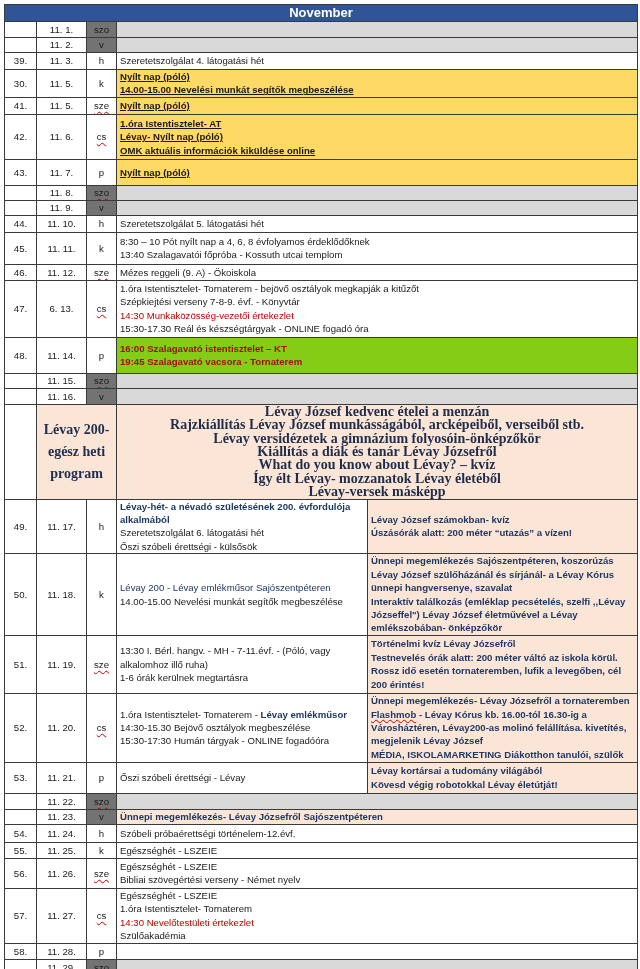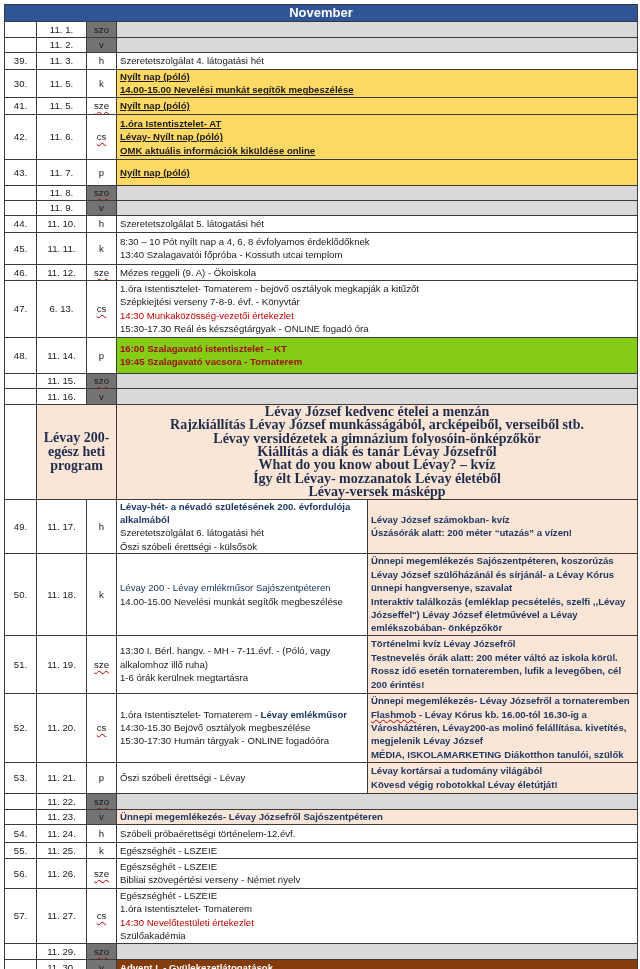--- a/index.html
+++ b/index.html
@@ -184,21 +184,21 @@
 
     <tr style="height:16px">
       <td class="num"></td>
       <td class="date">11. 16.</td>
       <td class="day we">v</td>
       <td class="ev grey" colspan="2"></td>
     </tr>
 
     <tr style="height:88px">
       <td class="num"></td>
-      <td class="peach serif" colspan="2" style="white-space:normal; line-height:14px;">Lévay 200-egész heti program</td>
+      <td class="peach serif" colspan="2" style="white-space:normal; line-height:22px;">Lévay 200-egész heti program</td>
       <td class="peach serif" colspan="2">
         <span class="line">Lévay József kedvenc ételei a menzán</span>
         <span class="line">Rajzkiállítás Lévay József munkásságából, arcképeiből, verseiből stb.</span>
         <span class="line">Lévay versidézetek a gimnázium folyosóin-önképzőkör</span>
         <span class="line">Kiállítás a diák és tanár Lévay Józsefről</span>
         <span class="line">What do you know about Lévay? – kvíz</span>
         <span class="line">Így élt Lévay- mozzanatok Lévay életéből</span>
         <span class="line">Lévay-versek másképp</span>
       </td>
     </tr>
@@ -324,20 +324,26 @@
       <td class="date">11. 27.</td>
       <td class="day"><span class="sp">cs</span></td>
       <td class="ev" colspan="2">
         <span class="line">Egészséghét - LSZEIE</span>
         <span class="line">1.óra Istentisztelet- Tornaterem</span>
         <span class="line red">14:30 Nevelőtestületi értekezlet</span>
         <span class="line">Szülőakadémia</span>
       </td>
     </tr>
 
+    <tr style="height:16px">
+      <td class="num">58.</td>
+      <td class="date">11. 28.</td>
+      <td class="day">p</td>
+      <td class="ev" colspan="2"></td>
+    </tr>
 
     <tr style="height:16px">
       <td class="num"></td>
       <td class="date">11. 29.</td>
       <td class="day we"><span class="sp">szo</span></td>
       <td class="ev grey" colspan="2"></td>
     </tr>
 
     <tr style="height:17px">
       <td class="num"></td>

